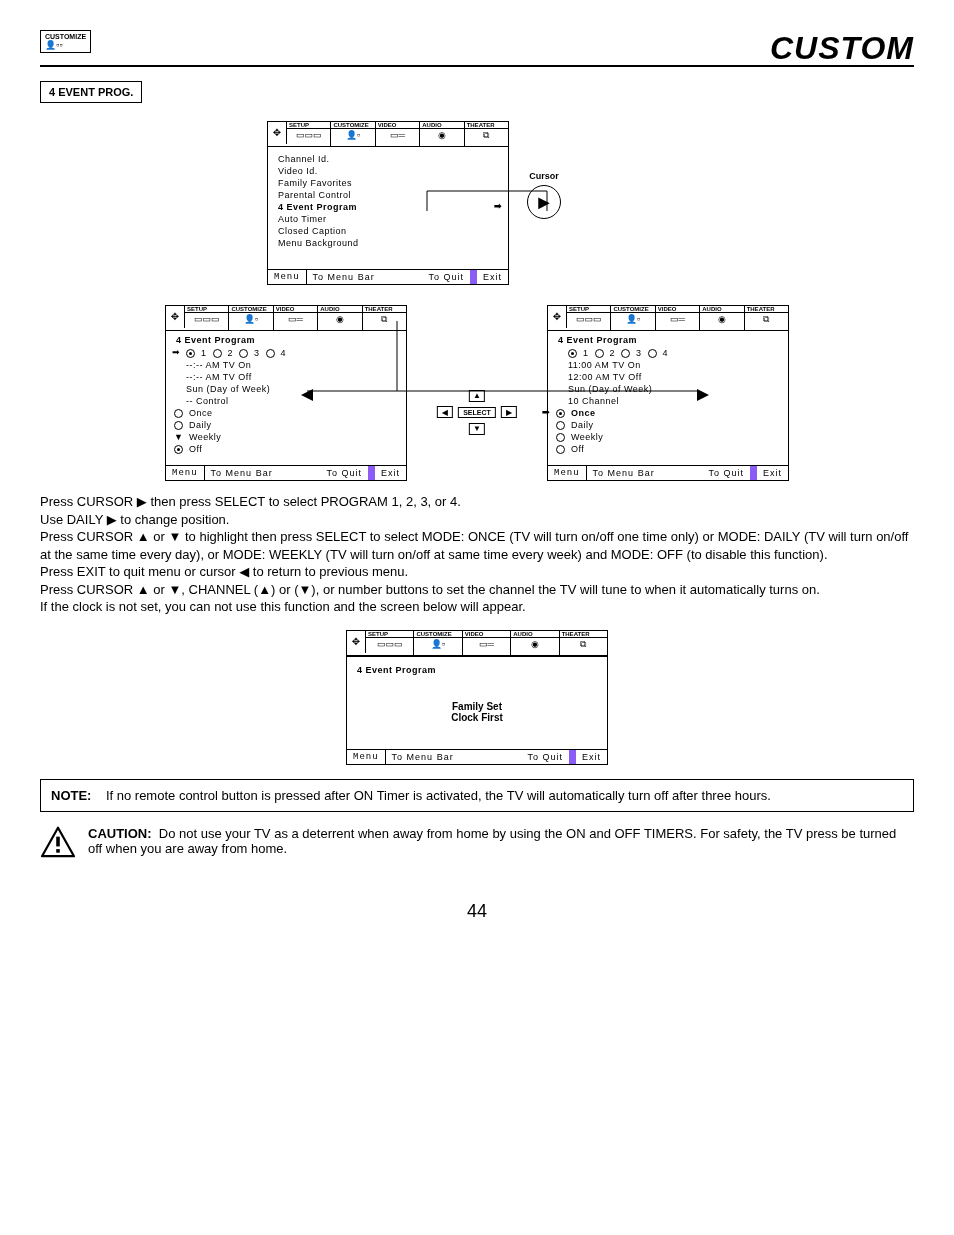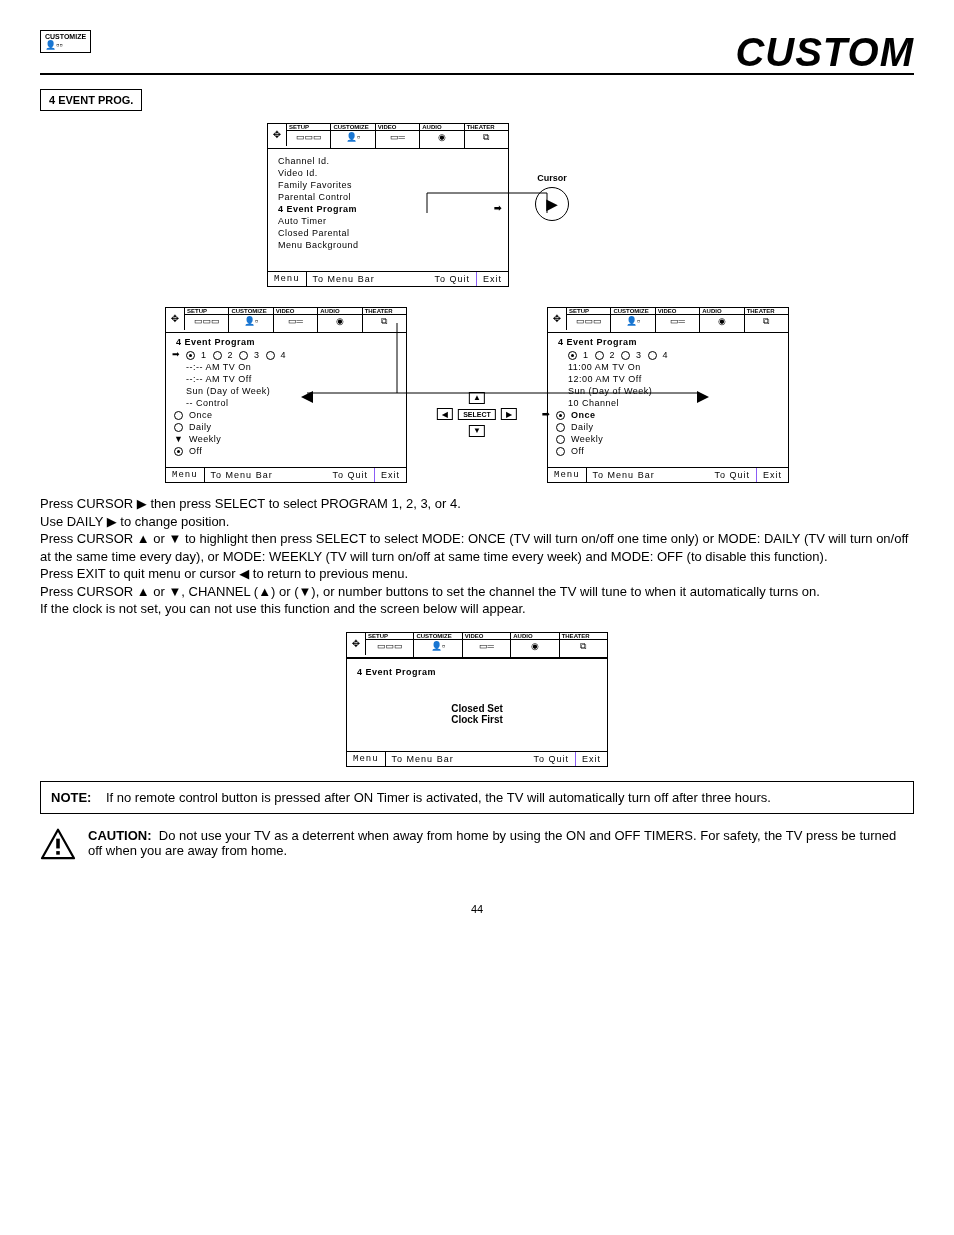--- a/index.html
+++ b/index.html
@@ -19,35 +19,35 @@
     border: 1px solid #000;
     padding: 2px 4px;
     font-size: 7px;
     font-weight: bold;
     display: inline-block;
   }
   .customize-corner .glyph {
     font-size: 9px;
   }
   .custom-title {
-    font-size: 40px;
+    font-size: 32px;
     font-weight: bold;
     font-style: italic;
     letter-spacing: 1px;
   }
   .title-rule {
     border-bottom: 2px solid #000;
     margin-top: -2px;
     margin-bottom: 14px;
   }
   .section-row {
     display: flex;
     align-items: center;
     gap: 30px;
-    margin-bottom: 12px;
+    margin-bottom: 18px;
   }
   .section-label {
     border: 1px solid #000;
     padding: 4px 8px;
     font-size: 11px;
     font-weight: bold;
     display: inline-block;
   }
   .section-desc {
     font-size: 13px;
@@ -94,24 +94,24 @@
   .menu-footer {
     display: flex;
     font-size: 9px;
     letter-spacing: 1px;
   }
   .menu-footer > div {
     padding: 2px 6px;
   }
   .mf-left { border-right: 1px solid #000; font-family: Liberation Mono, monospace; }
   .mf-spacer { flex: 1; }
-  .mf-right-label { border-right: 1px solid #8b5cf6; }
+  .mf-right-label { border-right: 7px solid #8b5cf6; }
   .cursor-callout {
     position: absolute;
-    left: 268px;
+    left: 260px;
     top: 50px;
     font-size: 9px;
     font-weight: bold;
     text-align: center;
   }
   .cursor-circle {
     width: 32px;
     height: 32px;
     border: 1px solid #000;
     border-radius: 50%;
@@ -179,21 +179,21 @@
     display: flex;
     gap: 12px;
     font-size: 13px;
     margin-top: 10px;
   }
   .caution-icon {
     width: 36px;
     flex-shrink: 0;
   }
   .caution-icon svg { width: 36px; height: 32px; }
-  .page-num { text-align: center; font-size: 11px; margin-top: 40px; }
+  .page-num { text-align: center; font-size: 18px; margin-top: 40px; }
   .prog-title { font-size:9px; font-weight:bold; letter-spacing:0.5px; padding:4px 10px 0; }
   .prog-inner { padding: 2px 10px 10px 20px; }
   .row-with-arrow{position:relative;}
   .row-arrow{position:absolute;left:-14px;top:0;font-size:9px;}
 </style>
 </head>
 <body>
 
 <div class="top-row">
   <div class="customize-corner">
@@ -236,21 +236,21 @@
     <div class="menu-body">
       <div class="menu-item">Channel Id.</div>
       <div class="menu-item">Video Id.</div>
       <div class="menu-item">Family Favorites</div>
       <div class="menu-item">Parental Control</div>
       <div class="menu-item selected row-with-arrow">
         <span>4 Event Program</span>
         <span style="position:absolute;right:-4px;top:0;">➡</span>
       </div>
       <div class="menu-item">Auto Timer</div>
-      <div class="menu-item">Closed Parental</div>
+      <div class="menu-item">Closed Caption</div>
       <div class="menu-item">Menu Background</div>
     </div>
     <div class="menu-footer">
       <div class="mf-left">Menu</div>
       <div>To Menu Bar</div>
       <div class="mf-spacer"></div>
       <div class="mf-right-label">To Quit</div>
       <div>Exit</div>
     </div>
   </div>
@@ -447,21 +447,21 @@
           <span class="ticon">◉</span>
         </div>
       <div class="menu-tab">
           <span class="tlabel">THEATER</span>
           <span class="ticon">⧉</span>
         </div>
     </div>
     <div style="border-top:1px solid #000;"></div>
     <div class="prog-title" style="padding-top:8px;">4 Event Program</div>
     <div class="please-set">
-      <div>Closed Set</div>
+      <div>Family Set</div>
       <div>Clock First</div>
     </div>
     <div style="border-top:1px solid #000;"></div>
     <div class="menu-footer">
       <div class="mf-left">Menu</div>
       <div>To Menu Bar</div>
       <div class="mf-spacer"></div>
       <div class="mf-right-label">To Quit</div>
       <div>Exit</div>
     </div>

